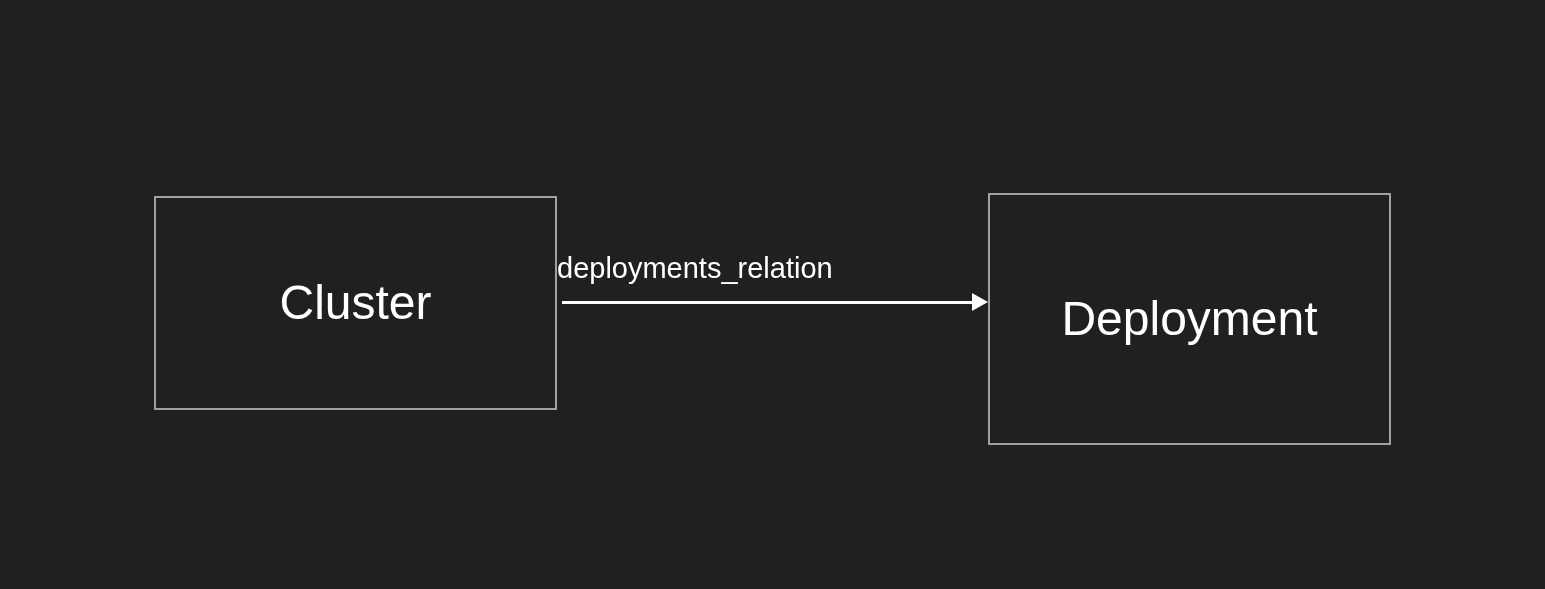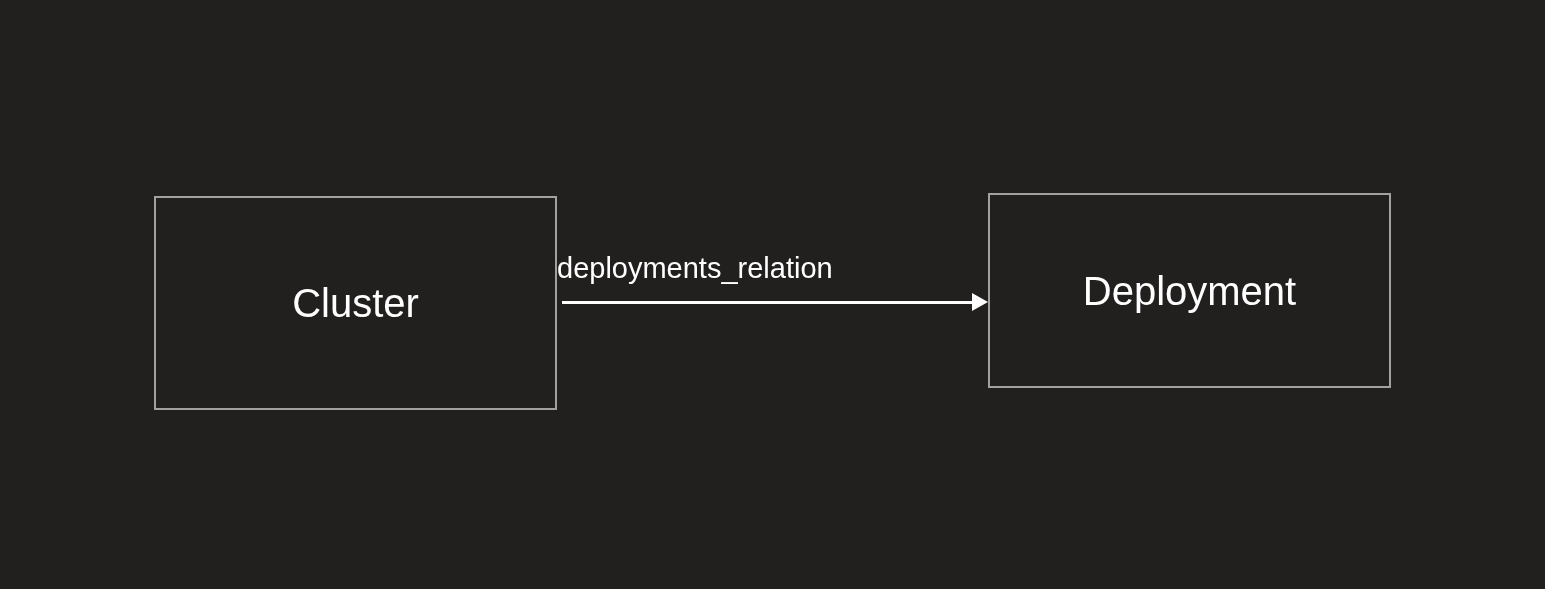--- a/index.html
+++ b/index.html
@@ -19,35 +19,35 @@
     position: absolute;
     box-sizing: border-box;
     border: 2px solid #a3a19f;
     background: #221f1f;
     display: flex;
     align-items: center;
     justify-content: center;
   }
   .node-label {
     color: #ffffff;
-    font-size: 40px;
+    font-size: 48px;
     line-height: 1;
     white-space: nowrap;
   }
   .node-cluster {
     left: 154px;
     top: 196px;
     width: 403px;
     height: 214px;
   }
   .node-deployment {
     left: 988px;
     top: 193px;
     width: 403px;
-    height: 195px;
+    height: 252px;
   }
   .edge-label {
     position: absolute;
     left: 557px;
     top: 254px;
     width: 432px;
     text-align: left;
     color: #ffffff;
     font-size: 29px;
     line-height: 1;

